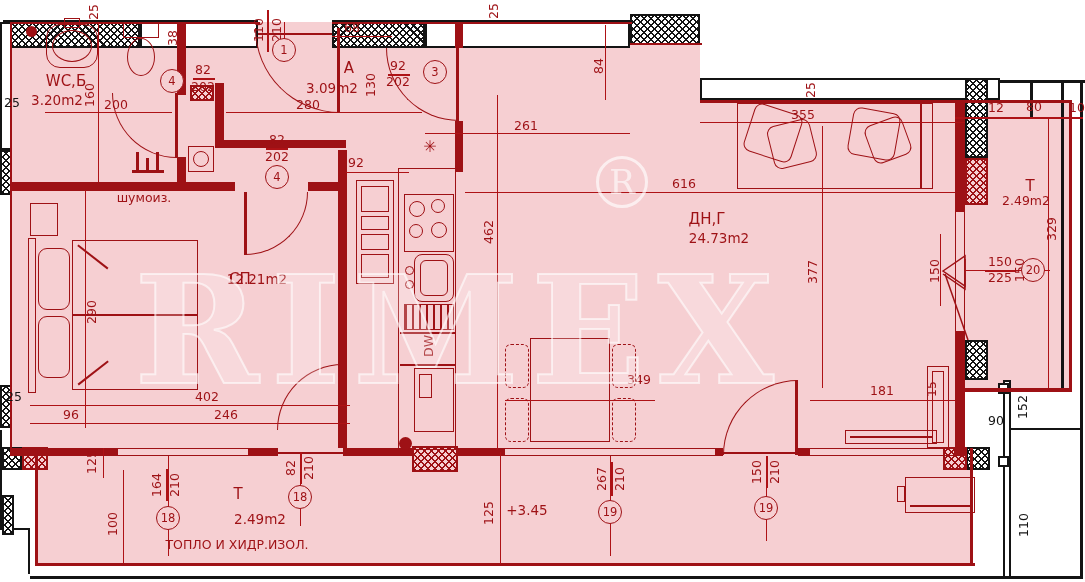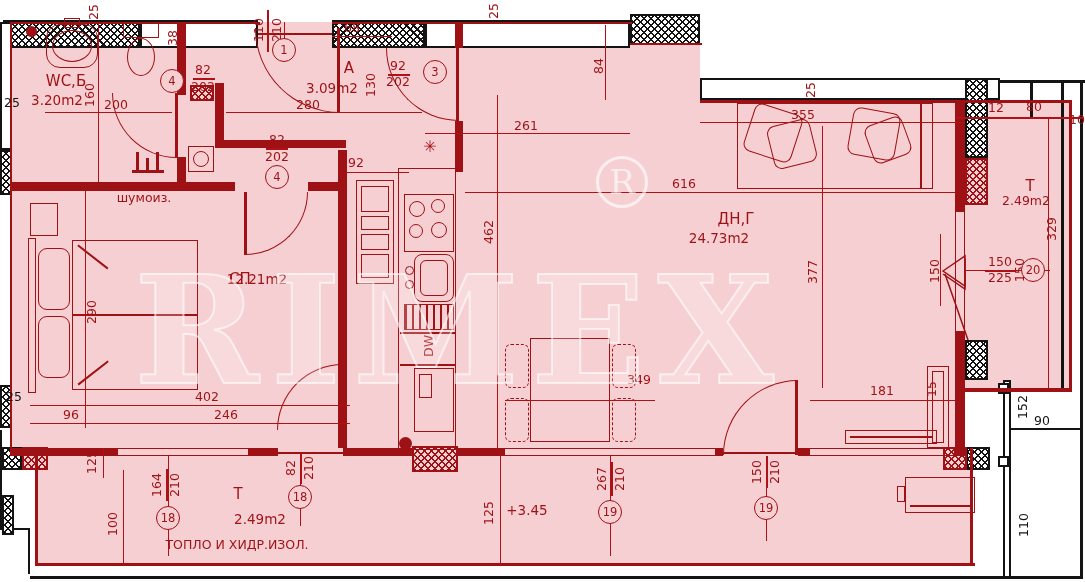--- a/index.html
+++ b/index.html
@@ -239,21 +239,21 @@
   <div class="dl" style="left:166px;top:469px;width:1.5px;height:32px"></div>
   <div class="dl" style="left:300px;top:452px;width:1.5px;height:32px"></div>
   <div class="dl" style="left:985px;top:270px;width:30px;height:1.5px"></div>
 
   <span class="L big" style="left:66px;top:81px">WC,Б</span>
   <span class="L md" style="left:57px;top:101px">3.20m2</span>
   <span class="L big" style="left:349px;top:68px">А</span>
   <span class="L md" style="left:332px;top:89px">3.09m2</span>
   <span class="L big" style="left:240px;top:279px">СП</span>
   <span class="L md" style="left:257px;top:280px">12.21m2</span>
-  <span class="L big" style="left:736px;top:219px">ДН,Г</span>
+  <span class="L big" style="left:707px;top:219px">ДН,Г</span>
   <span class="L md" style="left:719px;top:239px">24.73m2</span>
   <span class="L big" style="left:1030px;top:186px">Т</span>
   <span class="L" style="left:1026px;top:201px">2.49m2</span>
   <span class="L big" style="left:238px;top:494px">Т</span>
   <span class="L md" style="left:260px;top:520px">2.49m2</span>
   <span class="L" style="left:144px;top:198px">шумоиз.</span>
   <span class="L" style="left:237px;top:545px">ТОПЛО И ХИДР.ИЗОЛ.</span>
   <span class="L md" style="left:527px;top:511px">+3.45</span>
   <span class="L Lv" style="left:429px;top:346px">DW</span>
   <span class="L" style="left:430px;top:147px;font-size:16px">✳</span>
@@ -300,26 +300,26 @@
   <span class="L Lv" style="left:92px;top:462px">125</span>
   <span class="L Lv" style="left:113px;top:524px">100</span>
   <span class="L Lv" style="left:489px;top:513px">125</span>
   <span class="L Lv" style="left:1052px;top:229px">329</span>
   <span class="L" style="left:1000px;top:262px">150</span>
   <span class="L" style="left:1000px;top:278px">225</span>
   <span class="L Lv" style="left:1020px;top:270px">150</span>
   <span class="L Lv" style="left:935px;top:271px">150</span>
   <span class="L" style="left:996px;top:108px">12</span>
   <span class="L" style="left:1034px;top:107px">80</span>
-  <span class="L" style="left:1077px;top:120px">10</span>
+  <span class="L" style="left:1077px;top:108px">10</span>
 
   <span class="L Lk" style="left:12px;top:103px">25</span>
   <span class="L Lk" style="left:14px;top:397px">25</span>
   <span class="L Lk Lv" style="left:1023px;top:407px">152</span>
-  <span class="L Lk" style="left:1042px;top:421px">90</span>
+  <span class="L Lk" style="left:996px;top:421px">90</span>
   <span class="L Lk Lv" style="left:1024px;top:525px">110</span>
 
   <div class="c" style="left:272px;top:38px">1</div>
   <div class="c" style="left:423px;top:60px">3</div>
   <div class="c" style="left:160px;top:69px">4</div>
   <div class="c" style="left:265px;top:165px">4</div>
   <div class="c" style="left:156px;top:506px">18</div>
   <div class="c" style="left:288px;top:485px">18</div>
   <div class="c" style="left:598px;top:500px">19</div>
   <div class="c" style="left:754px;top:496px">19</div>

